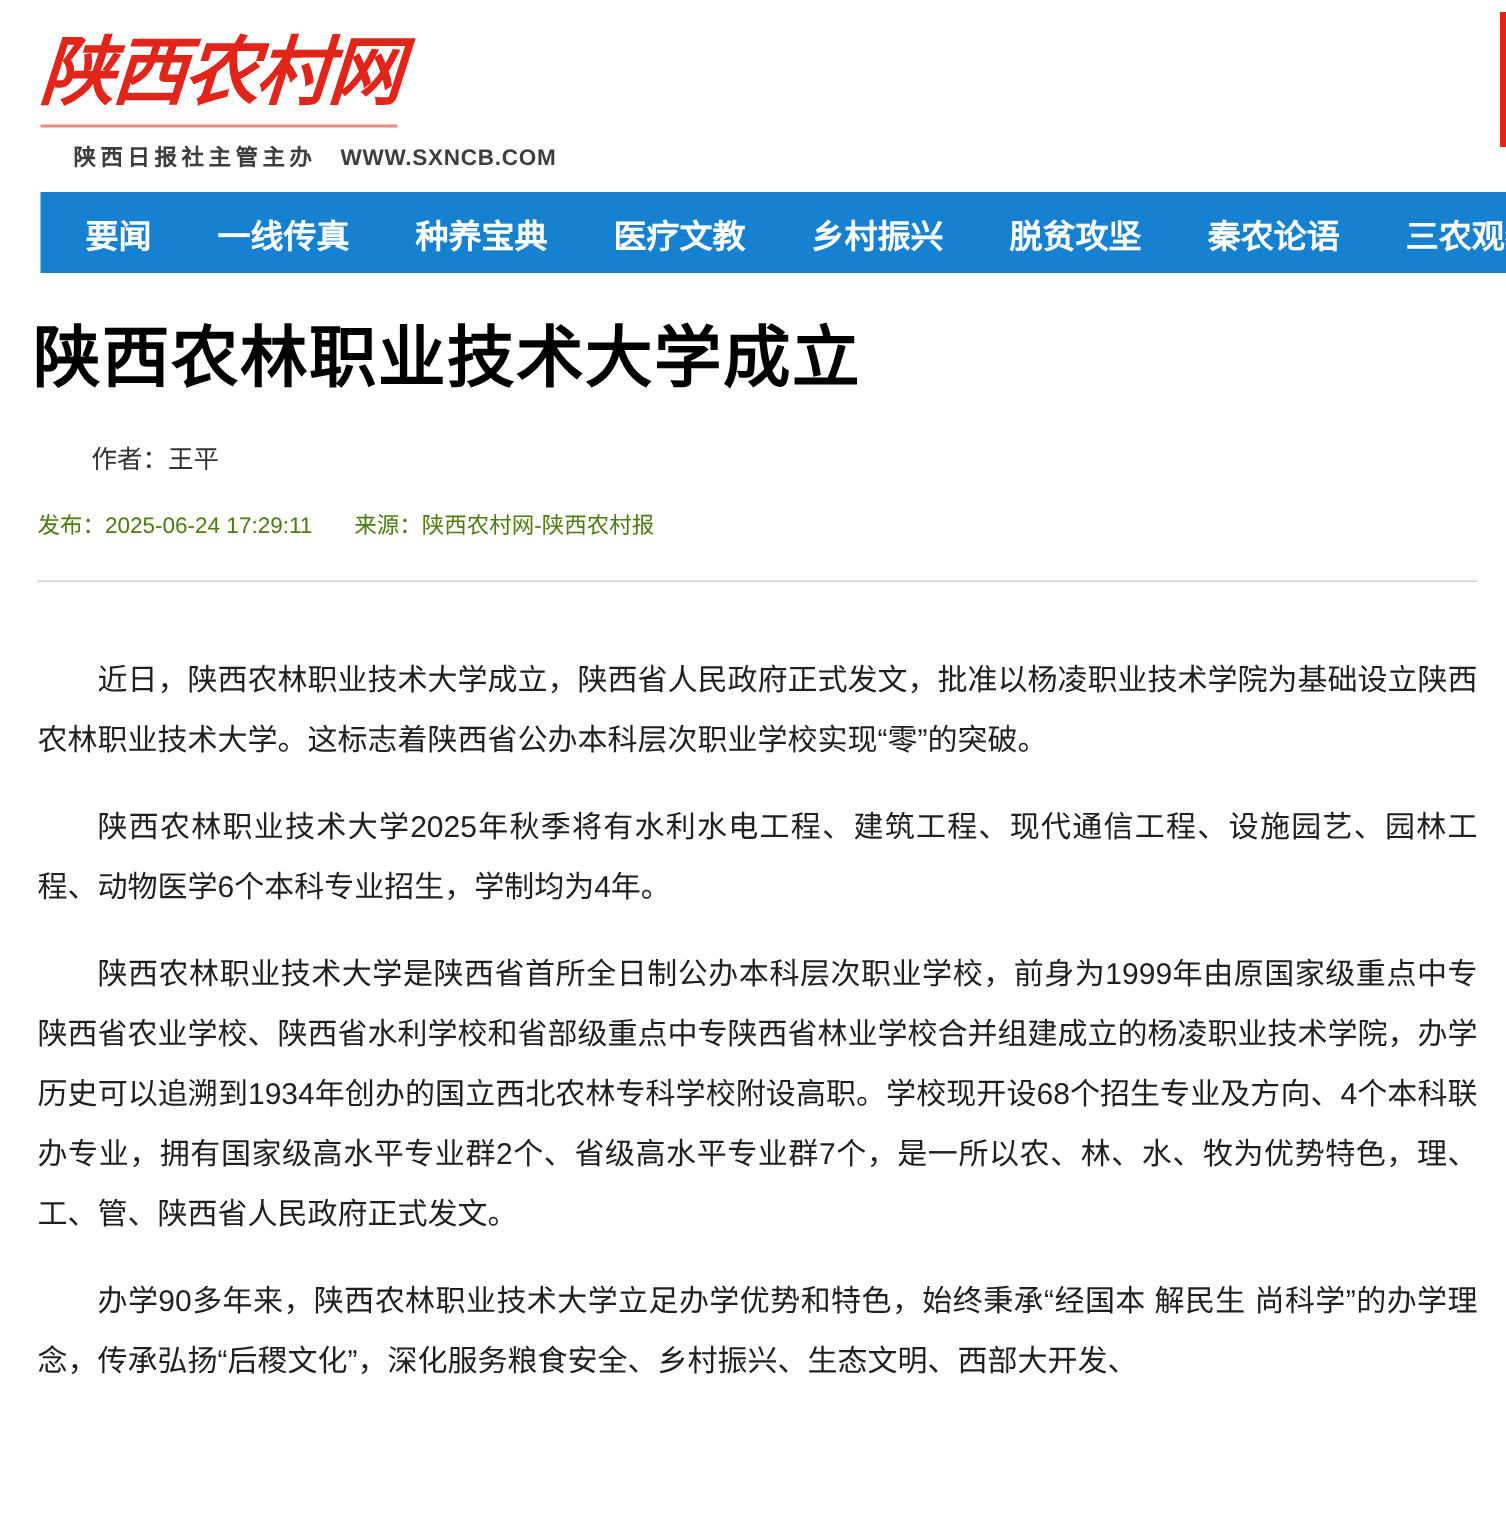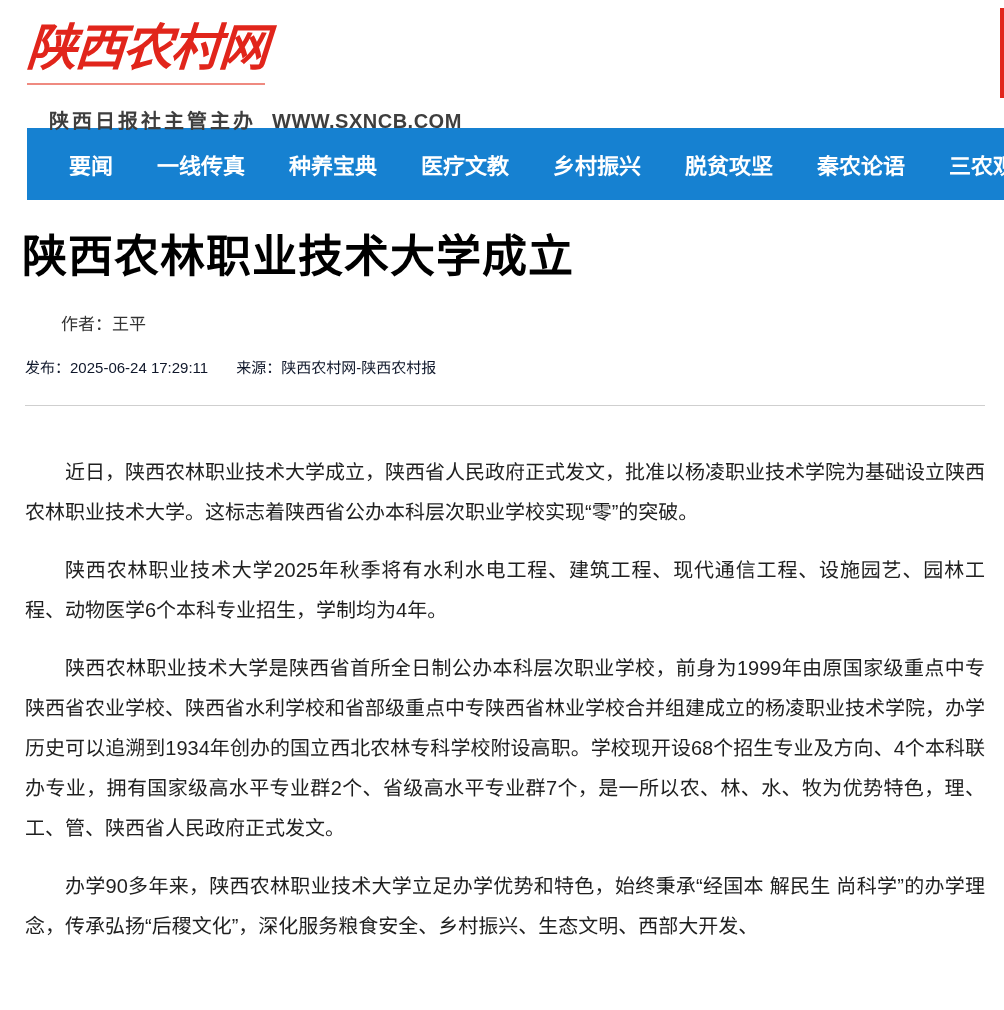--- a/index.html
+++ b/index.html
@@ -35,46 +35,46 @@
     transform: skewX(-4deg);
     white-space: nowrap;
   }
   .logo-underline {
     margin-top: 3px;
     width: 238px;
     height: 2px;
     background: #ef8a80;
   }
   .logo-sub {
-    margin-top: 20px;
-    font-size: 20px;
+    margin-top: 8px;
+    font-size: 15px;
     font-weight: bold;
     color: #3e3e3e;
     white-space: nowrap;
     padding-left: 22px;
   }
   .logo-sub .cn { letter-spacing: 3px; }
   .logo-sub .url { margin-left: 16px; letter-spacing: 0.5px; }
   .corner-strip {
     position: absolute;
     right: 0;
     top: 8px;
     width: 4px;
     height: 90px;
     background: #e1251b;
   }
 
   
   .main-nav {
     margin-left: 27px;
-    height: 72px;
+    height: 54px;
     background: #1681d1;
     display: flex;
     align-items: center;
-    padding-left: 42px;
+    padding-left: 30px;
     gap: 44px;
     overflow: hidden;
     white-space: nowrap;
     text-align: right;
   }
   .nav-item {
     color: #ffffff;
     font-size: 22px;
     font-weight: bold;
     text-decoration: none;
@@ -112,21 +112,21 @@
   .author-row {
     margin-top: 30px;
     font-size: 17px;
     color: #333333;
     margin-left: 36px;
   }
 
   .meta-row {
     margin-top: 21px;
     font-size: 15px;
-    color: #0f172a;
+    color: #4d7c0f;
   }
   .meta-row .src-label { margin-left: 28px; }
 
   .divider {
     border: none;
     border-top: 1px solid #cfcfcf;
     margin: 28px 0 0 0;
   }
 
   .article-body {

